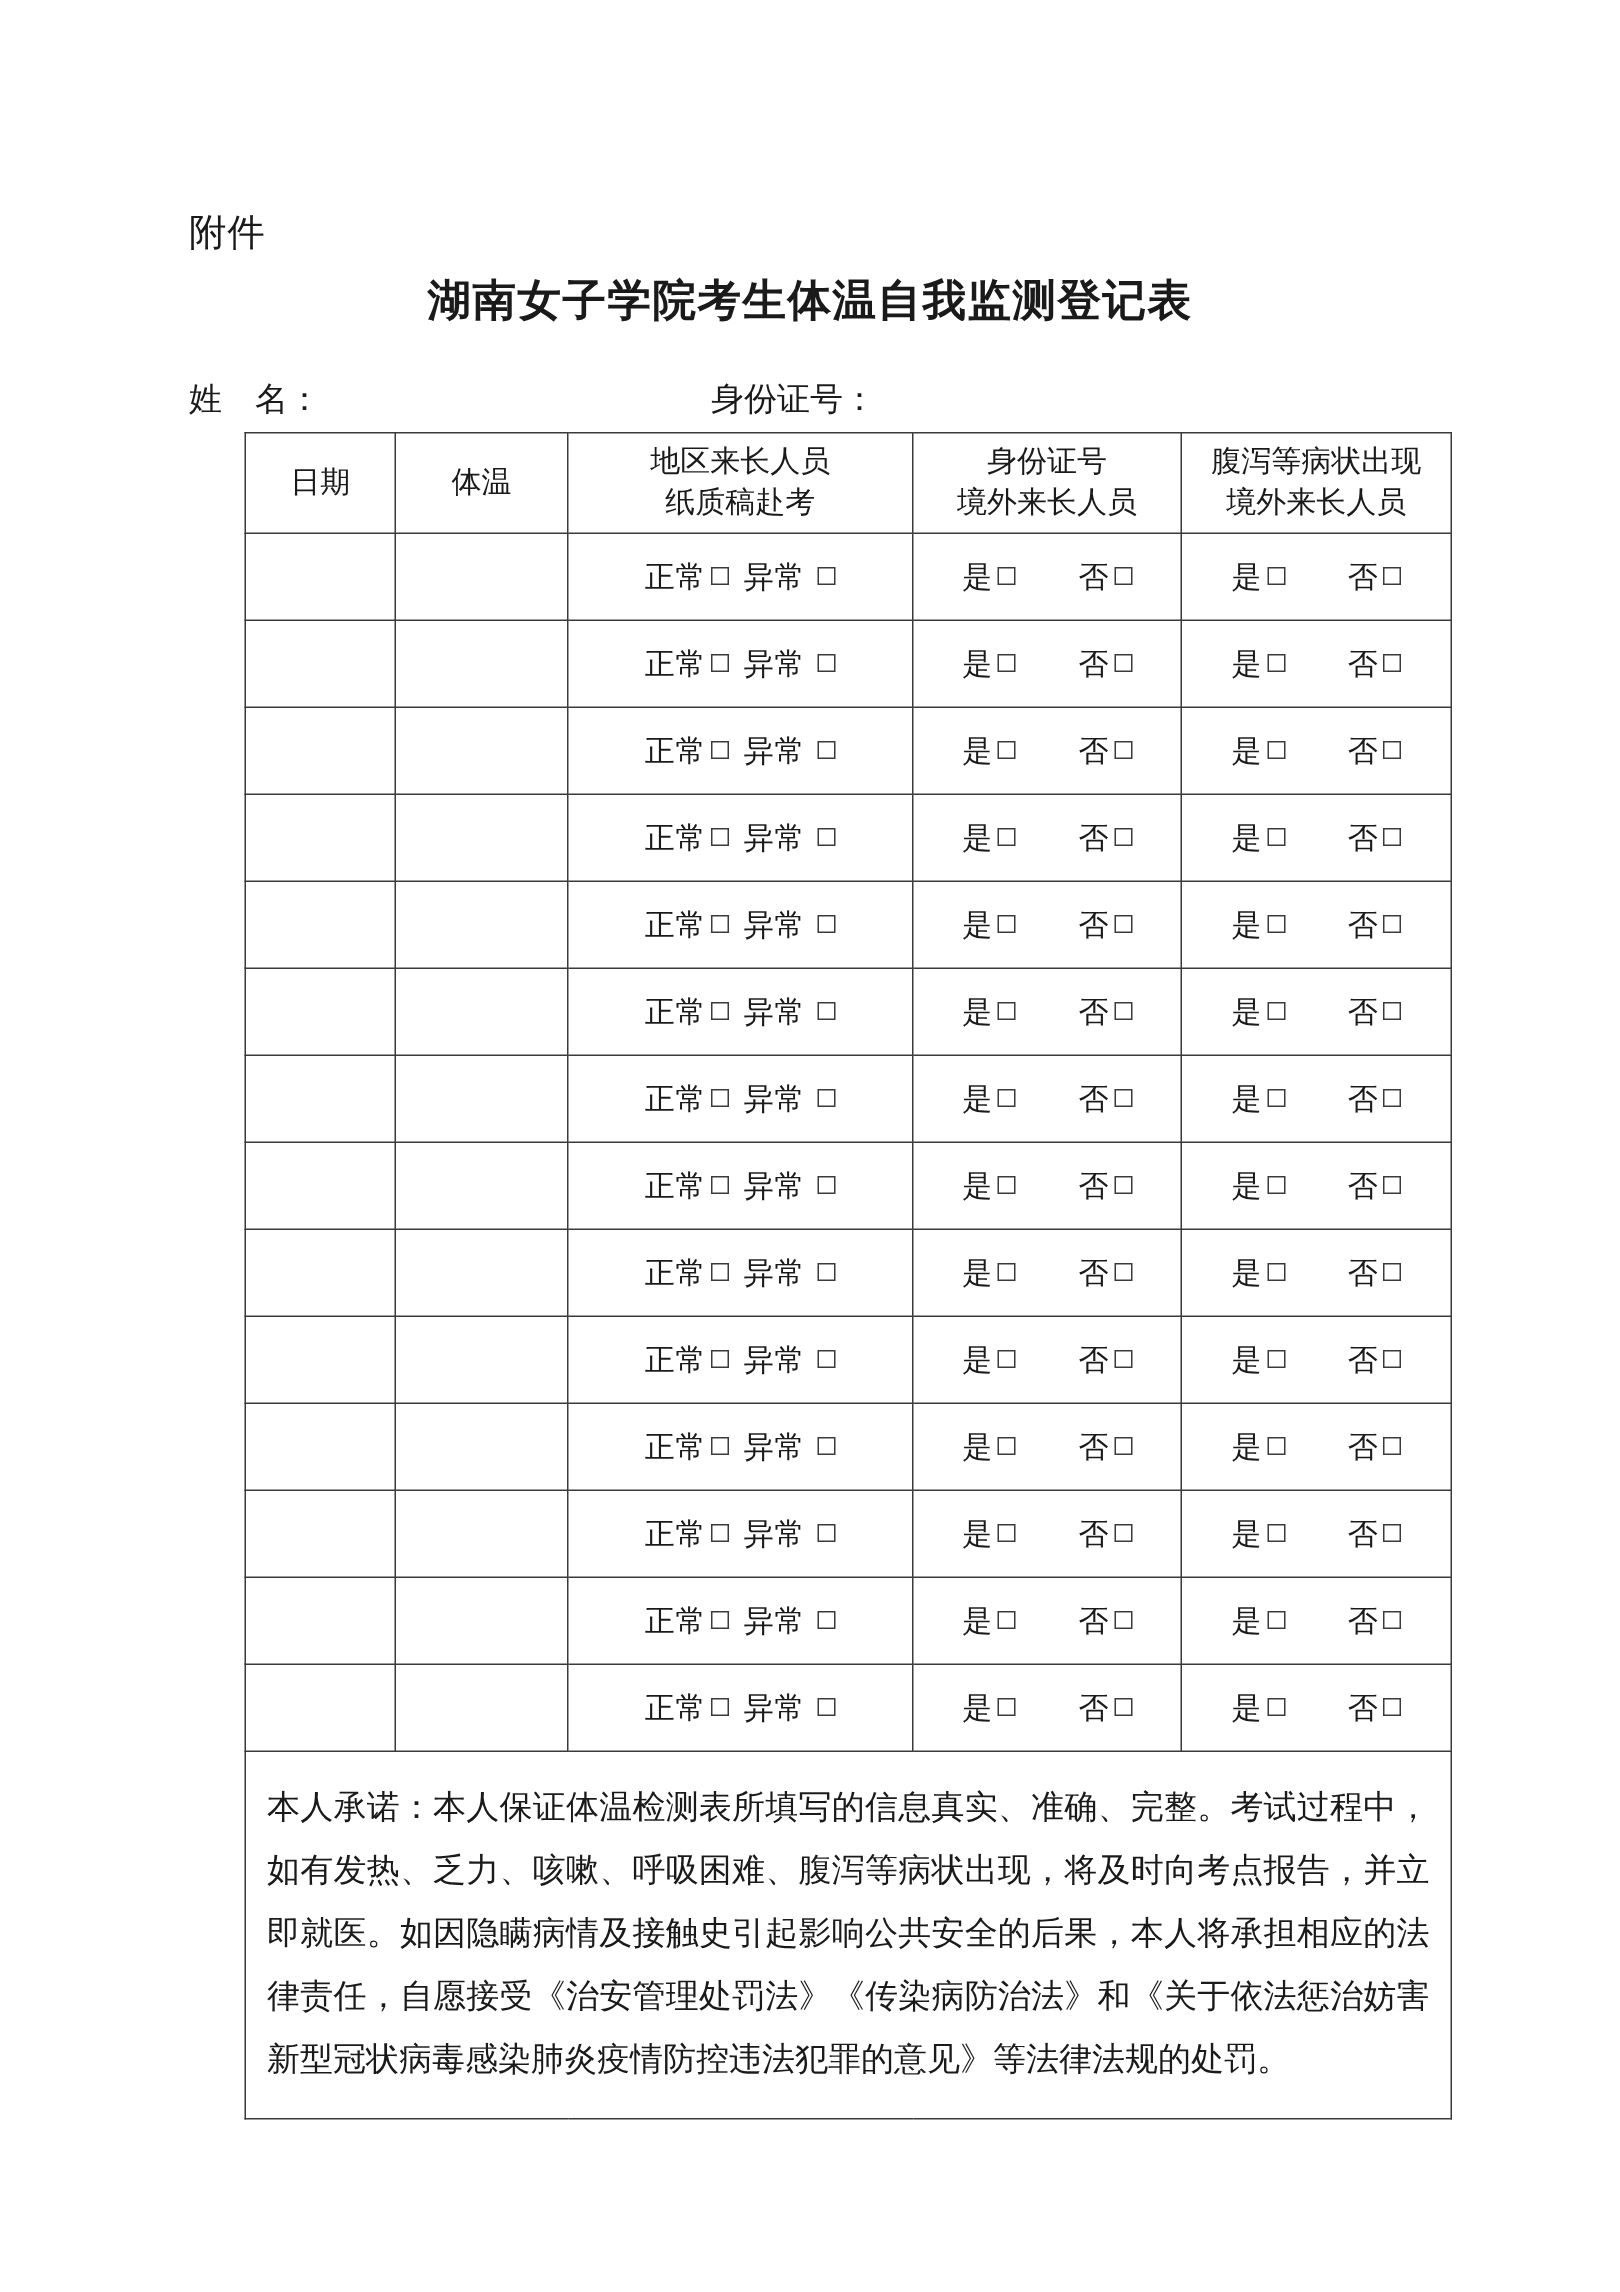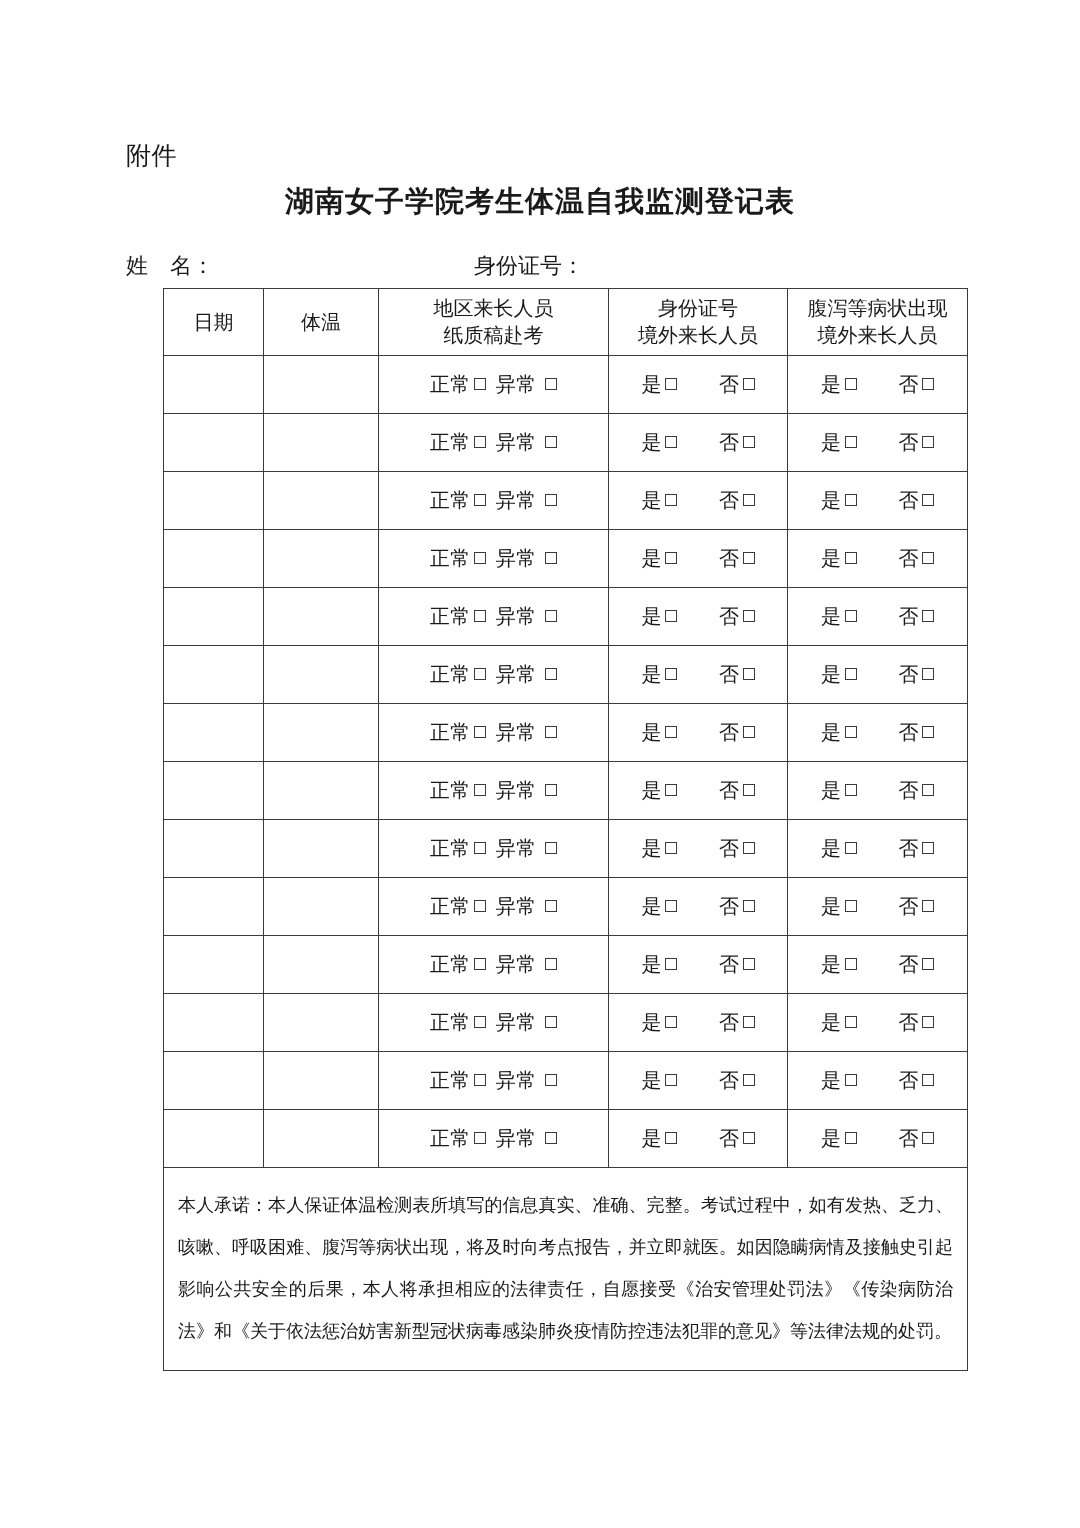--- a/index.html
+++ b/index.html
@@ -112,21 +112,21 @@
   }
 
   
   .commit-cell {
     height: auto;
     text-align: left !important;
     vertical-align: top !important;
     padding: 16px 14px 18px 14px !important;
   }
   .commit-text {
-    font-size: 18px;
+    font-size: 22px;
     line-height: 42px;
     text-align: justify;
     text-justify: inter-ideograph;
     letter-spacing: 0px;
   }
 
   
   .footer-note {
     position: absolute;
     left: 138px;

